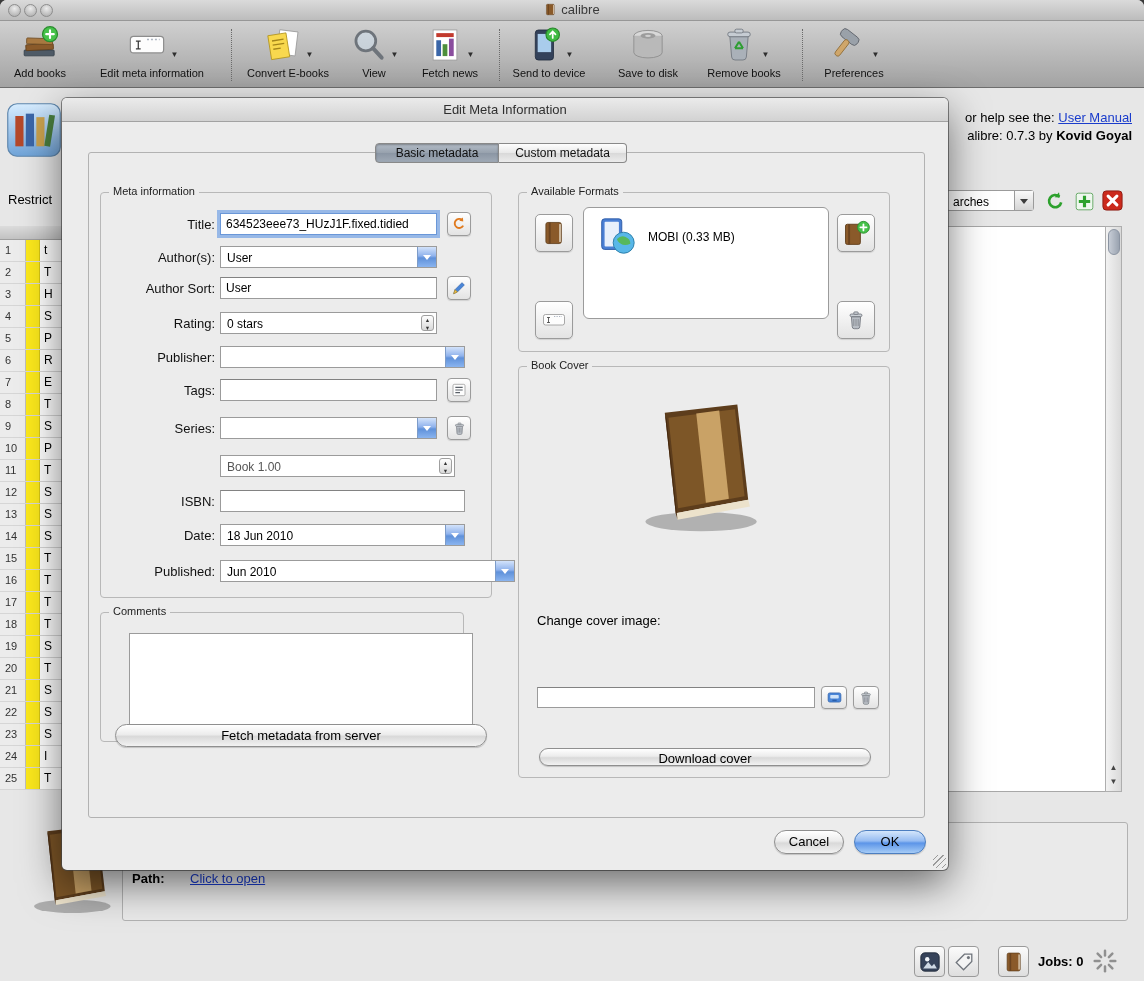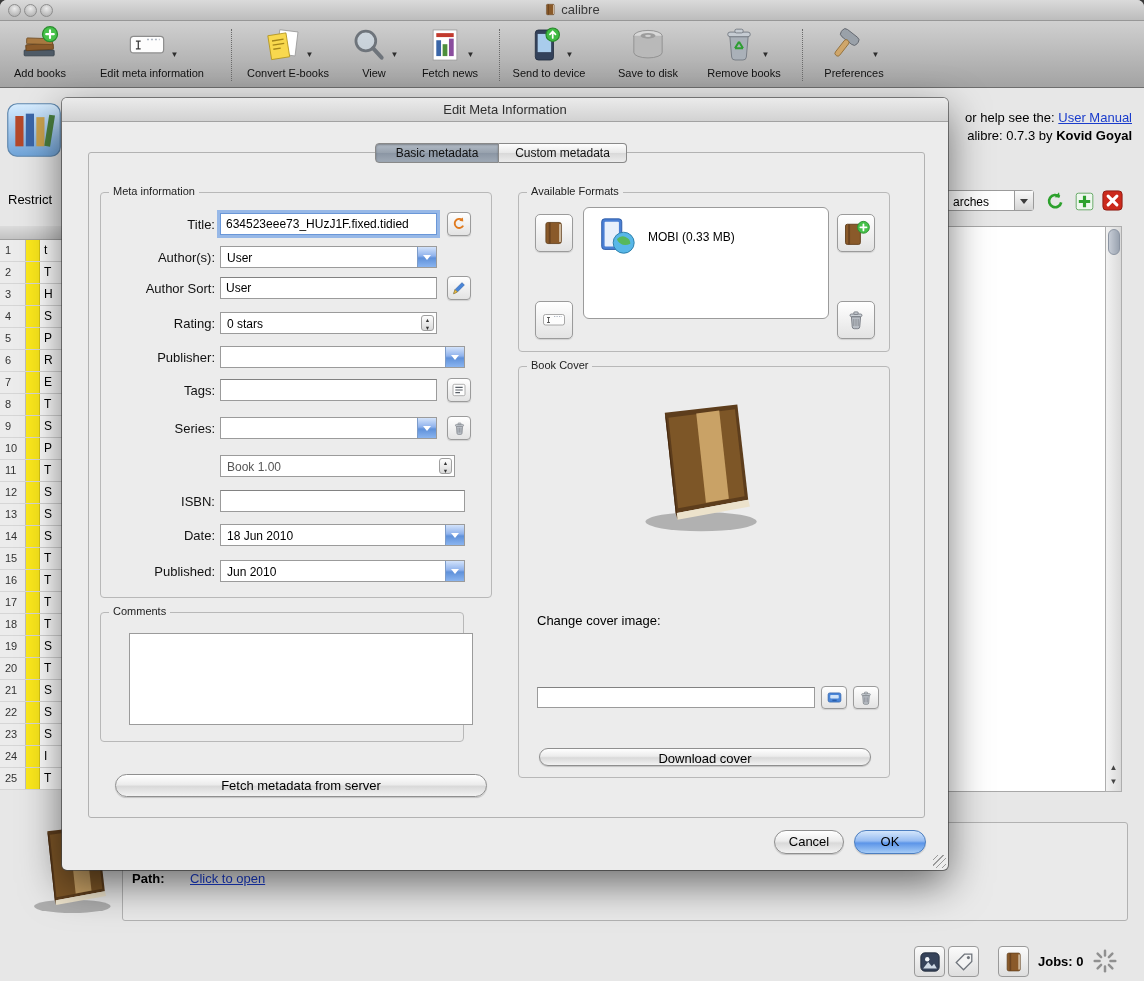--- a/index.html
+++ b/index.html
@@ -661,31 +661,31 @@
     <div class="flabel" style="top:396px;">ISBN:</div>
     <input class="tfield" style="left: 158px; top: 392px; width: 245px;" value="">
 
     <div class="flabel" style="top:430px;">Date:</div>
     <div class="combo" style="left:158px; top:426px; width:245px;">
       <span class="val">18 Jun 2010</span>
       <span class="combo-btn"></span>
     </div>
 
     <div class="flabel" style="top:466px;">Published:</div>
-    <div class="combo" style="left:158px; top:462px; width:245px;">
+    <div class="combo" style="left:158px; top:462px; width:295px;">
       <span class="val">Jun 2010</span>
       <span class="combo-btn"></span>
     </div>
 
     <div class="group" style="left:38px; top:514px; width:364px; height:130px;">
       <span class="gtitle">Comments</span>
       <div class="commentbox" style="left:28px; top:20px; width:344px; height:92px;"></div>
     </div>
 
-    <div class="aqua" style="left:53px; top:676px; width:372px; height:23px; line-height:21px;">Fetch metadata from server</div>
+    <div class="aqua" style="left:53px; top:626px; width:372px; height:23px; line-height:21px;">Fetch metadata from server</div>
 
     <div class="group" style="left:456px; top:94px; width:372px; height:160px;">
       <span class="gtitle">Available Formats</span>
       <div class="toolbtn big" style="left:16px; top:21px;">
           <svg width="26" height="26">
             <use href="#sym-smallbook"></use>
           </svg>
         </div>
       <div class="toolbtn big" style="left:16px; top:108px;">
           <svg width="30" height="24">

